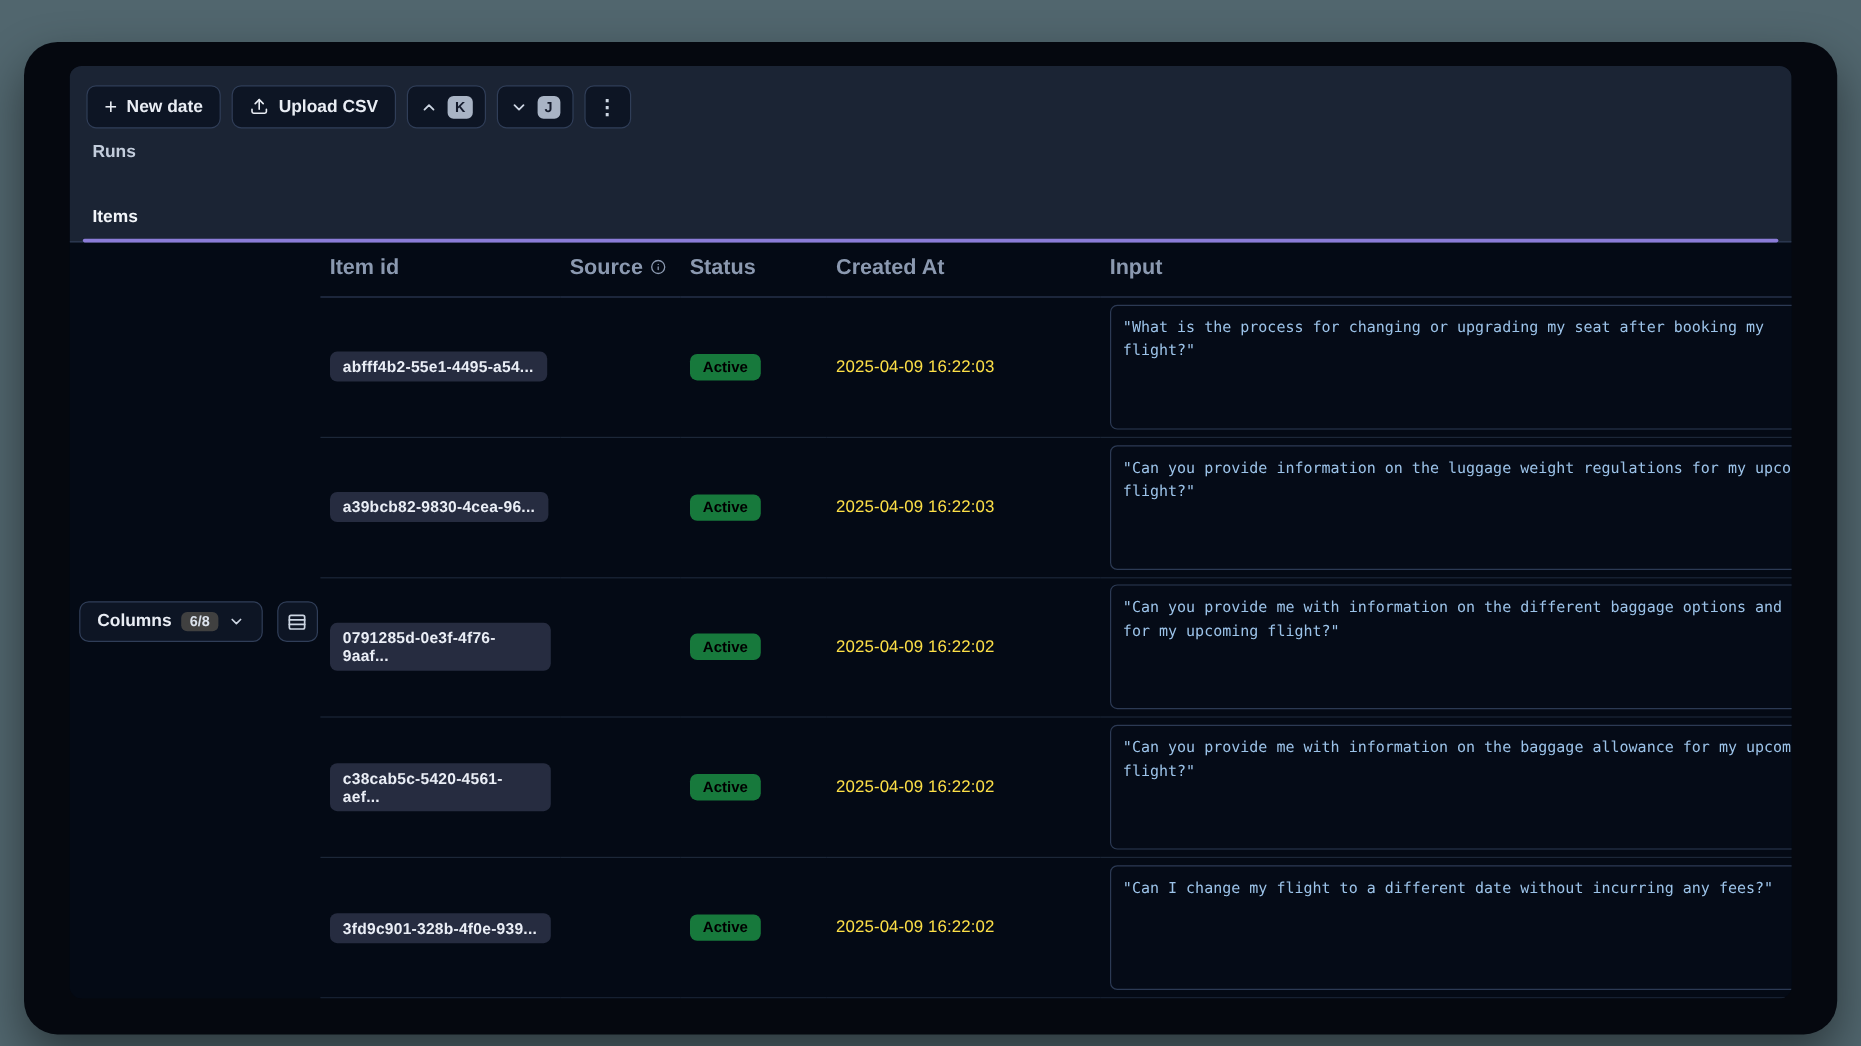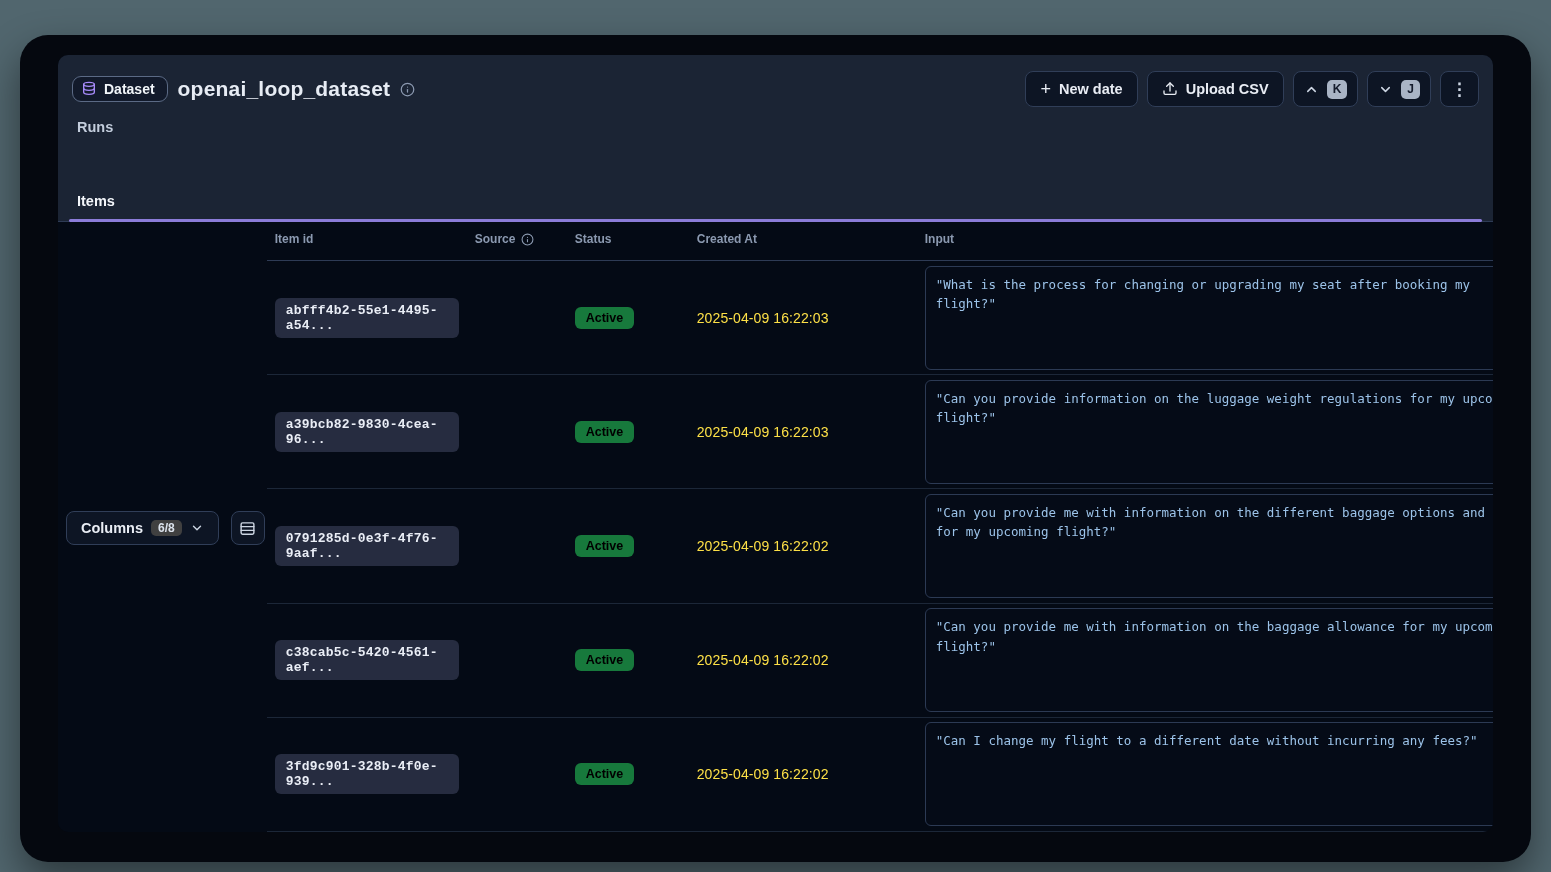--- a/index.html
+++ b/index.html
@@ -59,49 +59,49 @@
   }
   .plus-glyph { font-size:18px; font-weight:400; line-height:1; color:#e9edf4; }
   .kebab { color:#cdd6e3; font-size:17px; letter-spacing:0; line-height:1; font-weight:700; }
 
   
   .tabs { display:flex; gap:26px; margin-top:10px; padding:0 3px;flex-direction:column; }
   .tab {
     position:relative; padding:0 2px 12px 2px;
     color:#c3cddc; font-size:14.5px; font-weight:700; cursor:pointer;
   }
-  .tab.active { color:#f3f6fa;margin-top:20px; }
+  .tab.active { color:#f3f6fa; }
   .tab.active::after {
     content:""; position:absolute; left:-6px; right:-6px; bottom:-1px;
     height:3px; border-radius:3px; background:#8b7cd8;
   }
 
   
   .card-body { flex:1 1 auto; padding:0 8px; display:flex; flex-direction:row; }
   .toolbar-row { display:flex; justify-content:flex-end; align-items:center; gap:12px; padding:14px 2px 12px 0; }
   .columns-btn { height:34px; font-weight:600; }
   .count-badge { background:#404040; color:#dbe2ec; border-radius:5px; padding:1px 7px; font-size:12px; font-weight:700; }
   .sq-btn { width:34px; height:34px; display:inline-flex; align-items:center; justify-content:center;
     background:#0d1524; border:1px solid #303e58; border-radius:8px; cursor:pointer; color:#cdd6e3; }
 
   
   table { width:100%; border-collapse:collapse; table-layout:fixed; }
   col.c-id{width:200px} col.c-src{width:100px} col.c-status{width:122px}
   col.c-created{width:228px} col.c-input{width:630px} col.c-actions{width:auto}
   thead th {
-    text-align:left; color:#8b99b0; font-size:12px; font-weight:600;
+    text-align:left; color:#8b99b0; font-size:18px; font-weight:600;
     padding:10px 8px 14px 8px; border-bottom:1px solid #2e3b55;
   }
   thead th .th-inner { display:inline-flex; align-items:center; gap:6px; }
   tbody td { border-bottom:1px solid #1c2738; vertical-align:middle; padding:4px 8px; height:114px; }
   tbody tr:last-child td { border-bottom:1px solid #1c2738; }
   .id-pill {
     display:inline-block; background:#262c40; color:#eaeef6;
     border-radius:6px; padding:5px 11px;
-    font-size:13px; font-weight:700; letter-spacing:.2px; cursor:pointer;font-family:Liberation Mono, monospace;
+    font-size:13px; font-weight:700; letter-spacing:.2px; cursor:pointer;
   }
   .status-badge {
     display:inline-block; background:#17793c; color:#000000;
     border-radius:6px; padding:4px 11px; font-size:12.5px; font-weight:600;
   }
   .created-at { color:#fde047; font-size:14px; font-weight:400; letter-spacing:.1px; }
   .input-box {
     height:104px; width:100%;
     border:1px solid #2c3a54; border-radius:6px;
     background:#050b17; padding:8px 10px;
@@ -118,40 +118,20 @@
 </style>
 </head>
 <body>
 
 <div class="stage">
   <div class="window">
     <div class="card">
 
       <div class="card-header">
         <div class="title-row">
-          <div class="title-left">
-            <span class="dataset-badge">
-              <span class="icon">
-                <svg width="16" height="16" viewBox="0 0 24 24" fill="none" stroke="#a78bfa" stroke-width="2" stroke-linecap="round" stroke-linejoin="round">
-                  <ellipse cx="12" cy="5" rx="8" ry="3"></ellipse>
-                  <path d="M4 5v6c0 1.66 3.58 3 8 3s8-1.34 8-3V5"></path>
-                  <path d="M4 11v6c0 1.66 3.58 3 8 3s8-1.34 8-3v-6"></path>
-                </svg>
-              </span>
-              <span>Dataset</span>
-            </span>
-            <span class="page-title">openai_loop_dataset</span>
-            <span class="info-ic">
-              <svg width="15" height="15" viewBox="0 0 24 24" fill="none" stroke="currentColor" stroke-width="2" stroke-linecap="round">
-                <circle cx="12" cy="12" r="10"></circle>
-                  <line x1="12" y1="16" x2="12" y2="12"></line>
-                  <line x1="12" y1="8" x2="12.01" y2="8"></line>
-              </svg>
-            </span>
-          </div>
 
           <div class="title-actions">
             <button class="btn">
               <span class="plus-glyph">+</span>
               <span>New date</span>
             </button>
             <button class="btn">
               <span>
                 <svg width="16" height="16" viewBox="0 0 24 24" fill="none" stroke="#e9edf4" stroke-width="2" stroke-linecap="round" stroke-linejoin="round">
                   <path d="M21 15v3a2 2 0 0 1-2 2H5a2 2 0 0 1-2-2v-3"></path>

